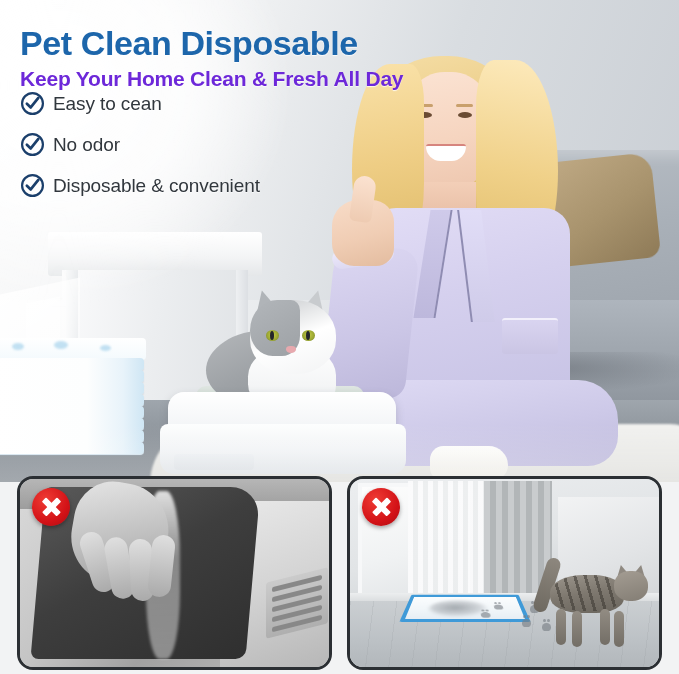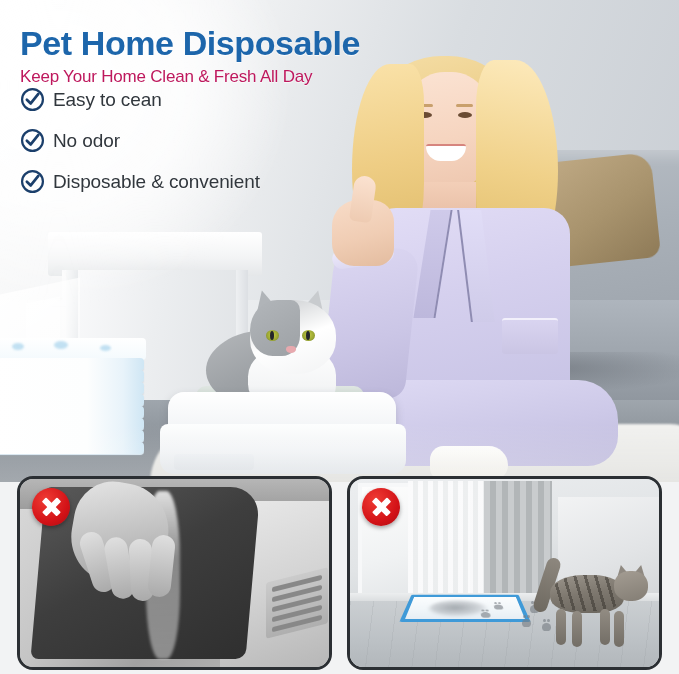--- a/index.html
+++ b/index.html
@@ -295,22 +295,22 @@
   
   .text-block { position: absolute; left: 20px; top: 24px; width: 420px; z-index: 6; }
   .headline {
     font-size: 34px; font-weight: bold; letter-spacing: -.4px;
     color: #1d66ab;
     text-shadow: 0 1px 1px rgba(255,255,255,.85);
     line-height: 1.12;
   }
   .subhead {
     margin-top: 5px;
-    font-size: 17px; font-weight: normal;
-    color: #be185d;
+    font-size: 21px; font-weight: bold;
+    color: #6d28d9;
     text-shadow: 0 1px 1px rgba(255,255,255,.8);
     letter-spacing: -.2px;
   }
   .bullets { }
   .bullet-row {
     display: flex; align-items: center; gap: 8px;
     margin-bottom: 16px;
   }
   .check-icon { flex: none; width: 25px; height: 25px; }
   .bullet-text {
@@ -578,21 +578,21 @@
 
     <div class="box-rim"></div>
     <div class="box-front"></div>
     <div class="box-lip"></div>
 
     <div class="window-glow"></div>
     <div class="fade-edge"></div>
   </div>
 
   <div class="text-block">
-    <div class="headline">Pet Home Disposable</div>
+    <div class="headline">Pet Clean Disposable</div>
     <div class="subhead">Keep Your Home Clean &amp; Fresh All Day</div>
 
     <div class="bullets">
 
       <div class="bullet-row">
         <span class="check-icon">
           <svg viewBox="0 0 24 24" width="25" height="25">
             <circle cx="12" cy="12" r="10" fill="none" stroke="#1b3f6b" stroke-width="2.1"></circle>
             <path d="M6.6 12.2 L10.3 15.8 L17.6 6.6" fill="none" stroke="#1b3f6b" stroke-width="2.6" stroke-linecap="round" stroke-linejoin="round"></path>
           </svg>

